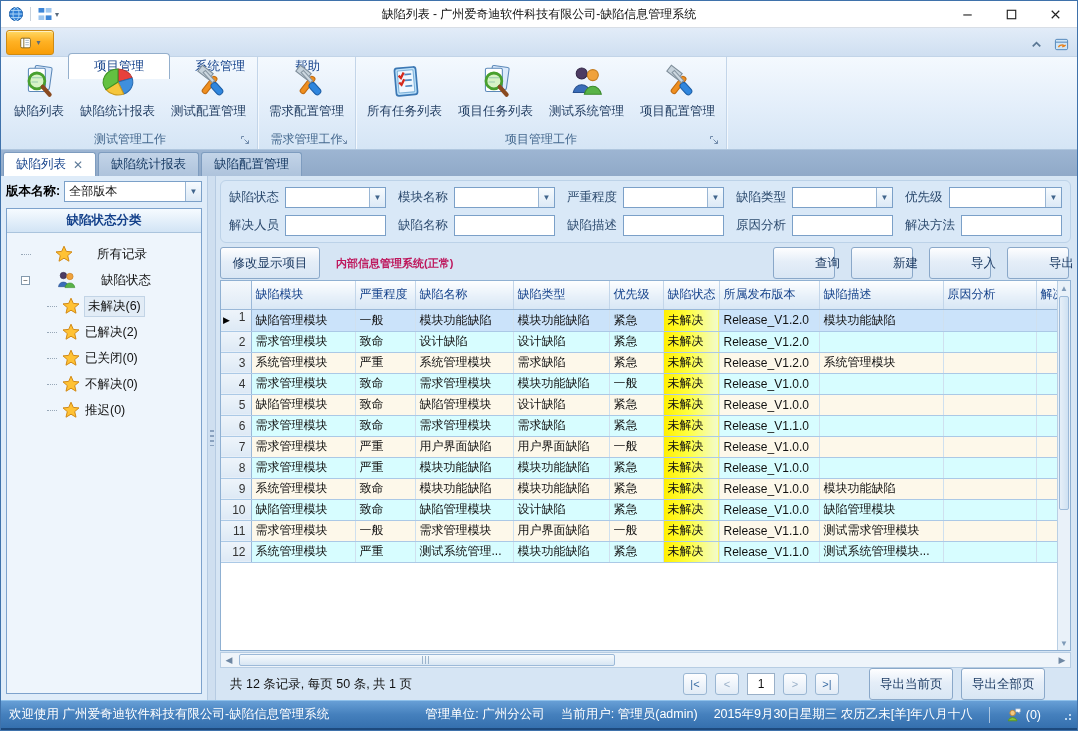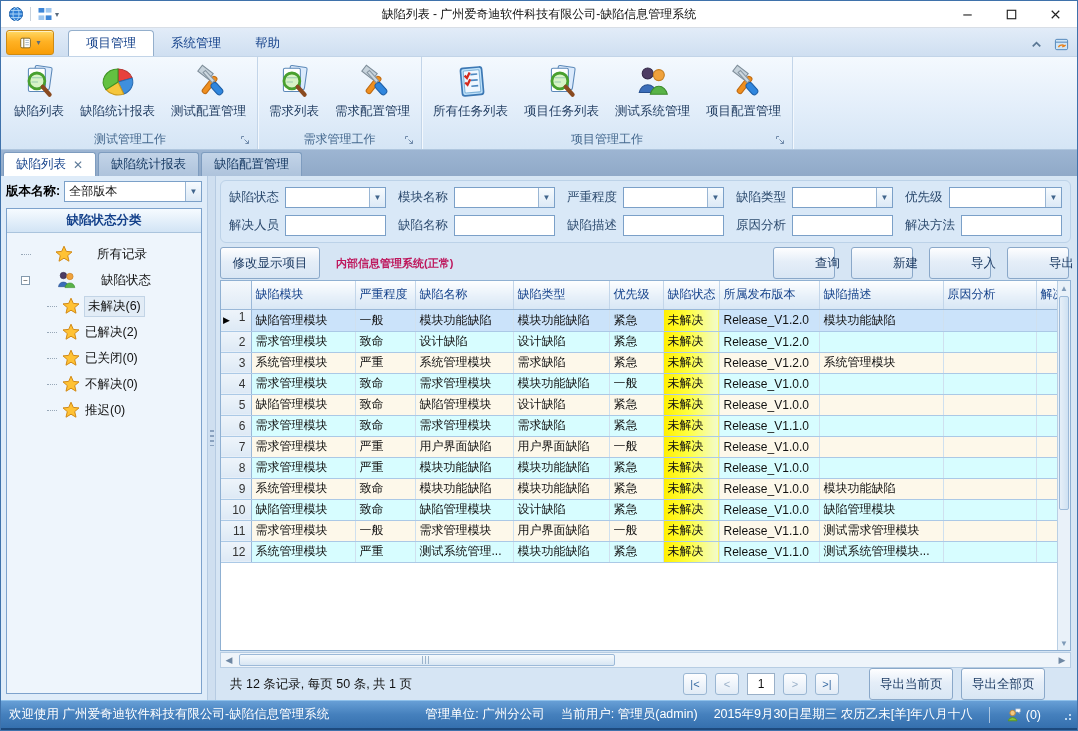--- a/index.html
+++ b/index.html
@@ -16,21 +16,21 @@
   .title{position:absolute;left:0;right:0;text-align:center;font-size:12px;color:#111;}
   .wctrls{margin-left:auto;display:flex;z-index:2;}
   .wbtn{width:44px;height:26px;display:flex;align-items:center;justify-content:center;}
   .wbtn svg{width:15px;height:15px;}
 
   
   .tabrow{height:29px;background:linear-gradient(#e2ecf8,#cfdff1);display:flex;align-items:flex-end;flex:none;position:relative;border-bottom:1px solid #c2d4e8;}
   .appbtn{width:48px;height:25px;margin:0 0 1px 5px;border-radius:3px;border:1px solid #cd8a14;background:linear-gradient(#ffd965,#ffb224 45%,#f89d07);display:flex;align-items:center;justify-content:center;gap:3px;box-shadow:inset 0 1px 0 rgba(255,255,255,.6);}
   .appbtn svg{width:14px;height:14px;}
   .rtabs{display:flex;margin-left:14px;height:26px;}
-  .rtab{padding:0 17px;font-size:12.5px;color:#15428b;display:flex;align-items:center;height:26px;border-radius:4px 4px 0 0;}
+  .rtab{padding:0 25px;font-size:12.5px;color:#15428b;display:flex;align-items:center;height:26px;border-radius:4px 4px 0 0;margin-top:23px;}
   .rtab.active{background:#ffffff;border:1px solid #94afcc;border-bottom:none;}
   .tabrow-right{position:absolute;right:8px;bottom:4px;display:flex;align-items:center;gap:10px;}
   .tabrow-right svg{width:15px;height:15px;display:block;}
 
   
   .ribbon{height:93px;flex:none;background:linear-gradient(#f4f9fe,#e3eefa 55%,#d5e5f5);border-bottom:1px solid #afc6de;display:flex;align-items:stretch;padding-left:2px;}
   .rgroup{display:flex;flex-direction:column;border-right:1px solid #c3d5e9;box-shadow:1px 0 0 #f3f8fd;position:relative;padding:4px 4px 0 4px;}
   .ritems{display:flex;flex:1;align-items:flex-start;justify-content:center;gap:2px;}
   .ritem{display:flex;flex-direction:column;align-items:center;padding:3px 7px 2px;border-radius:3px;}
   .ricon svg{width:36px;height:36px;display:block;}
@@ -255,34 +255,20 @@
           <span class="rlaunch">
             <svg viewBox="0 0 11 11">
               <path d="M1.5 4 V1.5 H4" fill="none" stroke="#718bab"></path>
               <path d="M4.5 4.5 L8.5 8.5 M8.5 8.5 V5.4 M8.5 8.5 H5.4" fill="none" stroke="#718bab"></path>
             </svg>
           </span>
         </div>
       </div>
       <div class="rgroup">
         <div class="ritems">
-          <div class="ritem">
-            <span class="ricon">
-              <svg viewBox="0 0 34 34">
-                <g transform="rotate(8 22 14)">
-                  <rect x="12" y="2.5" width="16" height="21" rx="1.5" fill="#dbeafc" stroke="#5b88b8"></rect>
-                </g>
-                <rect x="7" y="4" width="16" height="22" rx="1.5" fill="#fff" stroke="#5b88b8"></rect>
-                <path d="M10 9h10M10 13h10M10 17h6" stroke="#9ec0de" fill="none"></path>
-                <circle cx="15" cy="16" r="7.5" fill="rgba(140,220,90,.35)" stroke="#49a02e" stroke-width="2.6"></circle>
-                <path d="M20.5 21.5 L27 29" stroke="#8a4a1f" stroke-width="4" stroke-linecap="round"></path>
-              </svg>
-            </span>
-            <span class="rlabel">需求列表</span>
-          </div>
           <div class="ritem">
             <span class="ricon">
               <svg viewBox="0 0 34 34">
                 <rect x="14.8" y="10" width="5" height="19" rx="2.2" fill="#ef8f1f" stroke="#c06a10" transform="rotate(38 17 20)"></rect>
                 <path d="M7 4 h13 v7 h-13 z" fill="#c6d2db" stroke="#7e8d99" transform="rotate(38 13 8)"></path>
                 <rect x="21" y="17" width="6.4" height="13" rx="3" fill="#2f86de" stroke="#1d5fa8" transform="rotate(-42 24 23)"></rect>
                 <rect x="16" y="4" width="3" height="13" fill="#cdd8e0" stroke="#8796a3" transform="rotate(-42 19 12)"></rect>
               </svg>
             </span>
             <span class="rlabel">需求配置管理</span>

